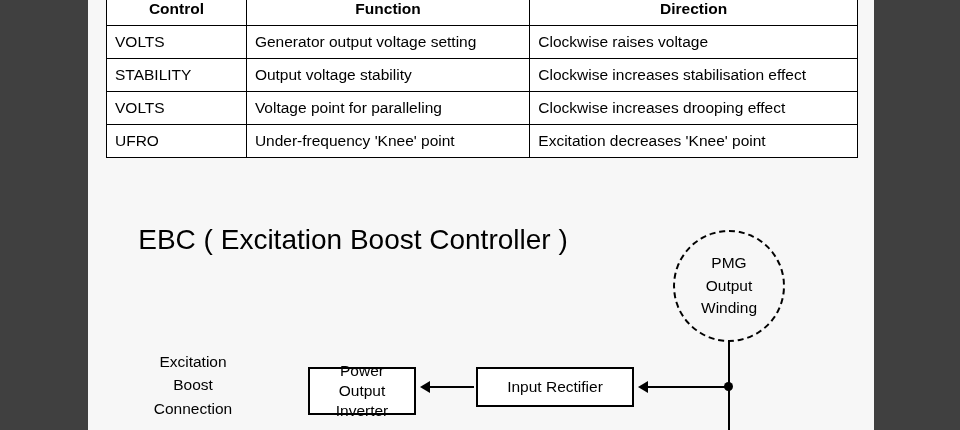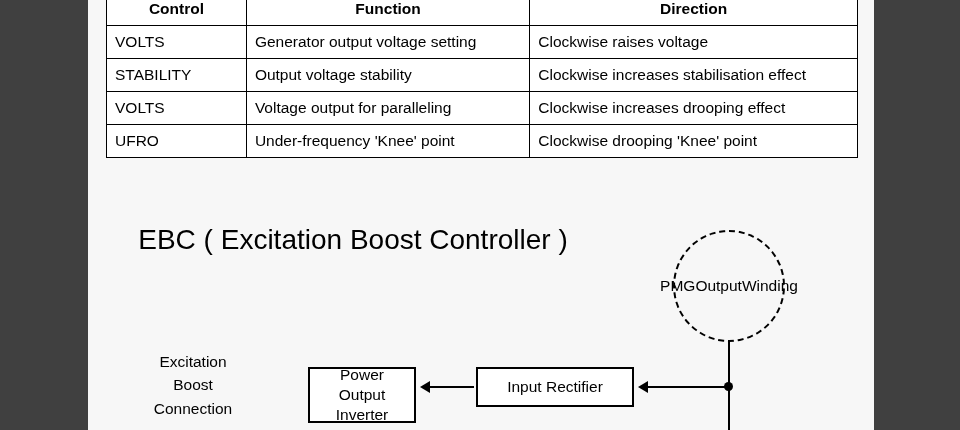--- a/index.html
+++ b/index.html
@@ -84,21 +84,21 @@
   .pmg-circle {
     position: absolute;
     left: 585px;
     top: 48px;
     width: 112px;
     height: 112px;
     border: 2px dashed #000;
     border-radius: 50%;
     box-sizing: border-box;
     display: flex;
-    flex-direction: row;
+    flex-direction: column;
     align-items: center;
     justify-content: center;
     font-size: 15.5px;
     line-height: 1.45;
     color: #000;
     text-align: center;
   }
 
   
   .ebc-label {
@@ -126,21 +126,21 @@
     font-size: 15.5px;
     line-height: 1.3;
     color: #000;
     text-align: center;
   }
   .box span { display: block; }
   .box-power {
     left: 220px;
     top: 185px;
     width: 108px;
-    height: 56px;
+    height: 48px;
   }
   .box-rectifier {
     left: 388px;
     top: 185px;
     width: 158px;
     height: 40px;
   }
 
   
   .arrow-line {
@@ -188,27 +188,27 @@
           <td>Generator output voltage setting</td>
           <td>Clockwise raises voltage</td>
         </tr>
         <tr>
           <td>STABILITY</td>
           <td>Output voltage stability</td>
           <td>Clockwise increases stabilisation effect</td>
         </tr>
         <tr>
           <td>VOLTS</td>
-          <td>Voltage output for paralleling</td>
+          <td>Voltage point for paralleling</td>
           <td>Clockwise increases drooping effect</td>
         </tr>
         <tr>
           <td>UFRO</td>
           <td>Under-frequency 'Knee' point</td>
-          <td>Clockwise drooping 'Knee' point</td>
+          <td>Excitation decreases 'Knee' point</td>
         </tr>
       </tbody>
     </table>
 
     <div class="diagram">
 
       <div class="diag-title">
         <span>EBC ( Excitation Boost Controller )</span>
       </div>
 

